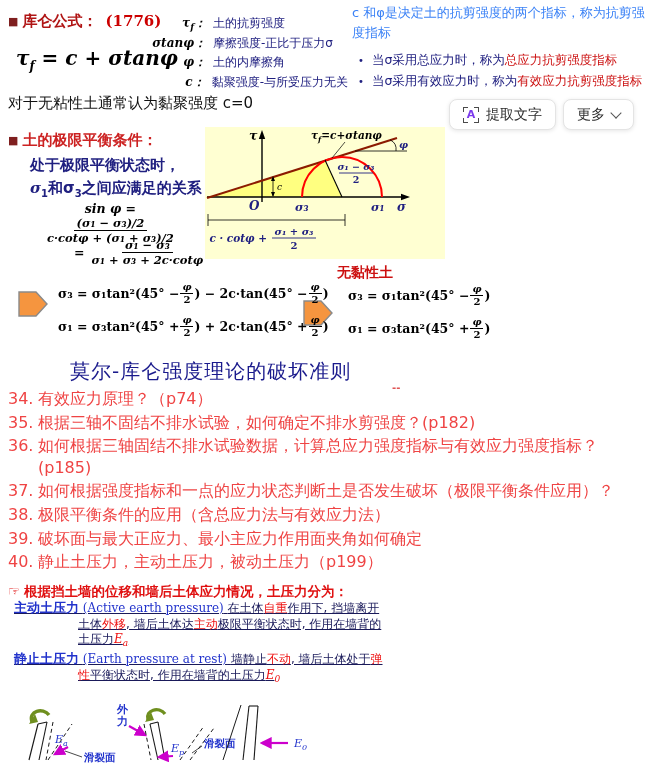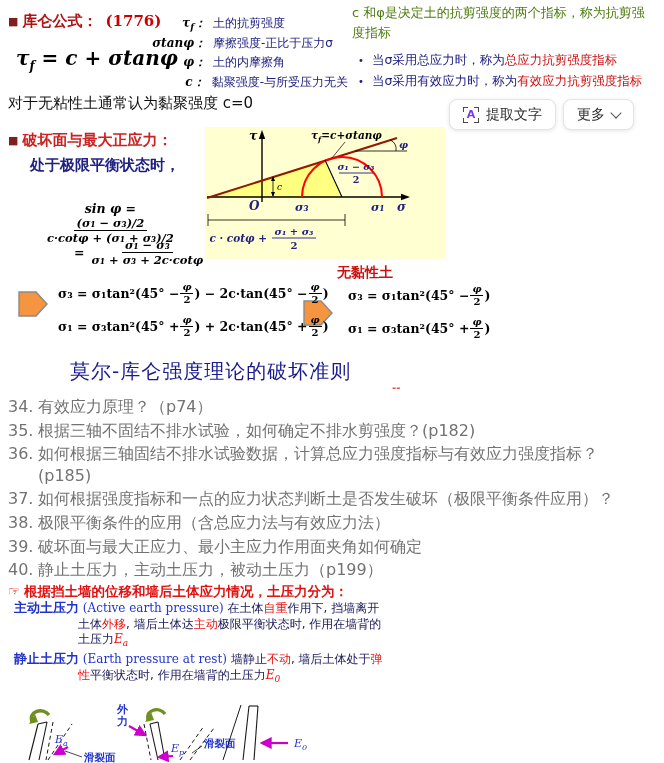--- a/index.html
+++ b/index.html
@@ -13,21 +13,21 @@
   .c-head .yr{color:#cc0000;font-family:"DejaVu Serif",serif;margin-left:8px;}
   .c-formula{left:16px;top:46px;font-size:20px;font-weight:bold;font-style:italic;
     font-family:"DejaVu Serif","Liberation Serif",serif;color:#000;}
   .c-formula sub{font-size:12px;}
   .legend{left:148px;top:14px;width:200px;font-size:12px;}
   .lrow{display:flex;align-items:center;height:19.5px;}
   .lsym{width:58px;text-align:right;margin-right:7px;font-weight:bold;color:#000;
     font-family:"DejaVu Serif",serif;font-style:italic;white-space:nowrap;}
   .lsym sub{font-size:9px;}
   .ldesc{color:#202080;white-space:nowrap;}
-  .intro{left:352px;top:3px;width:304px;font-size:13px;color:#4d7c0f;line-height:1.55;}
+  .intro{left:352px;top:3px;width:304px;font-size:13px;color:#3b82f6;line-height:1.55;}
   .pt{font-size:12.5px;color:#202080;white-space:nowrap;}
   .pt .bullet{margin-right:8px;font-size:10px;}
   .pt .hl{color:#cc1111;}
   .pt1{left:358px;top:52px;}
   .pt2{left:358px;top:73px;}
   .note{left:8px;top:94px;font-size:15px;color:#111;}
 
   
   .btn{display:flex;align-items:center;gap:7px;height:31px;padding:0 13px;background:#fff;
     border:1px solid #e4e4e4;border-radius:8px;box-shadow:0 1px 4px rgba(0,0,0,.10);
@@ -71,30 +71,30 @@
     line-height:1.15;margin:0 1px;}
   .sfrac .sn{border-bottom:1px solid #000;padding:0 2px;font-style:italic;}
   .cohesionless{left:337px;top:264px;font-size:14px;font-weight:bold;color:#cc1111;}
   .arrow1{left:18px;top:291px;}
   .arrow2{left:303px;top:300px;}
 
   
   .sec-title{left:70px;top:358px;font-size:20px;font-weight:normal;color:#1a1a8c;
     letter-spacing:1px;white-space:nowrap;}
   .title-mark{left:392px;top:382px;font-size:10px;color:#e05555;font-weight:bold;}
-  .qlist{left:8px;top:396px;width:624px;font-size:16px;color:#737373;line-height:1.35;}
+  .qlist{left:8px;top:388px;width:624px;font-size:16px;color:#ef4444;line-height:1.35;}
   .qitem{display:flex;margin-bottom:2px;}
   .qnum{flex:0 0 30px;}
   .qtext{flex:1;}
 
   
   .p-head{left:8px;top:583px;font-size:13.5px;font-weight:bold;color:#e01111;white-space:nowrap;}
   .p-head .ptr{margin-right:4px;font-weight:normal;}
   .defs{left:14px;top:600px;width:376px;font-size:12px;line-height:1.28;color:#1a1a5a;}
-  .def{padding-left:64px;text-indent:-64px;margin-bottom:1px;}
+  .def{padding-left:64px;text-indent:-64px;margin-bottom:1px;text-decoration:underline;}
   .def .term{color:#2233cc;font-weight:bold;font-size:13px;}
   .def .en{color:#2233cc;font-family:"DejaVu Serif",serif;font-size:12px;}
   .def .rd{color:#ee1111;}
   .def .ee{color:#ee1111;font-family:"DejaVu Serif",serif;font-style:italic;}
   .def .ee sub{font-size:9px;}
 </style>
 </head>
 <body>
 
 <div class="canvas">
@@ -144,23 +144,26 @@
       <span class="letter">A</span>
     </span>
     <span>提取文字</span>
   </div>
   <div class="abs btn btn-more">
     <span>更多</span>
     <span class="chev"></span>
   </div>
 
   <div class="abs l-head">
-    <span class="sq">■</span><span>破坏面与最大正应力：</span>
+    <span class="sq">■</span><span>土的极限平衡条件：</span>
   </div>
   <div class="abs l-line1">处于极限平衡状态时，</div>
+  <div class="abs l-line2">
+    <i>σ</i><sub>1</sub><span>和σ</span><sub>3</sub><span>之间应满足的关系</span>
+  </div>
   <div class="abs mrow sin1">
     <span>sin φ =</span>
     <span class="frac">
         <span class="fn">(σ₁ − σ₃)/2</span>
         <span class="fd">c·cotφ + (σ₁ + σ₃)/2</span>
       </span>
   </div>
   <div class="abs mrow sin2">
     <span>=</span>
     <span class="frac">

